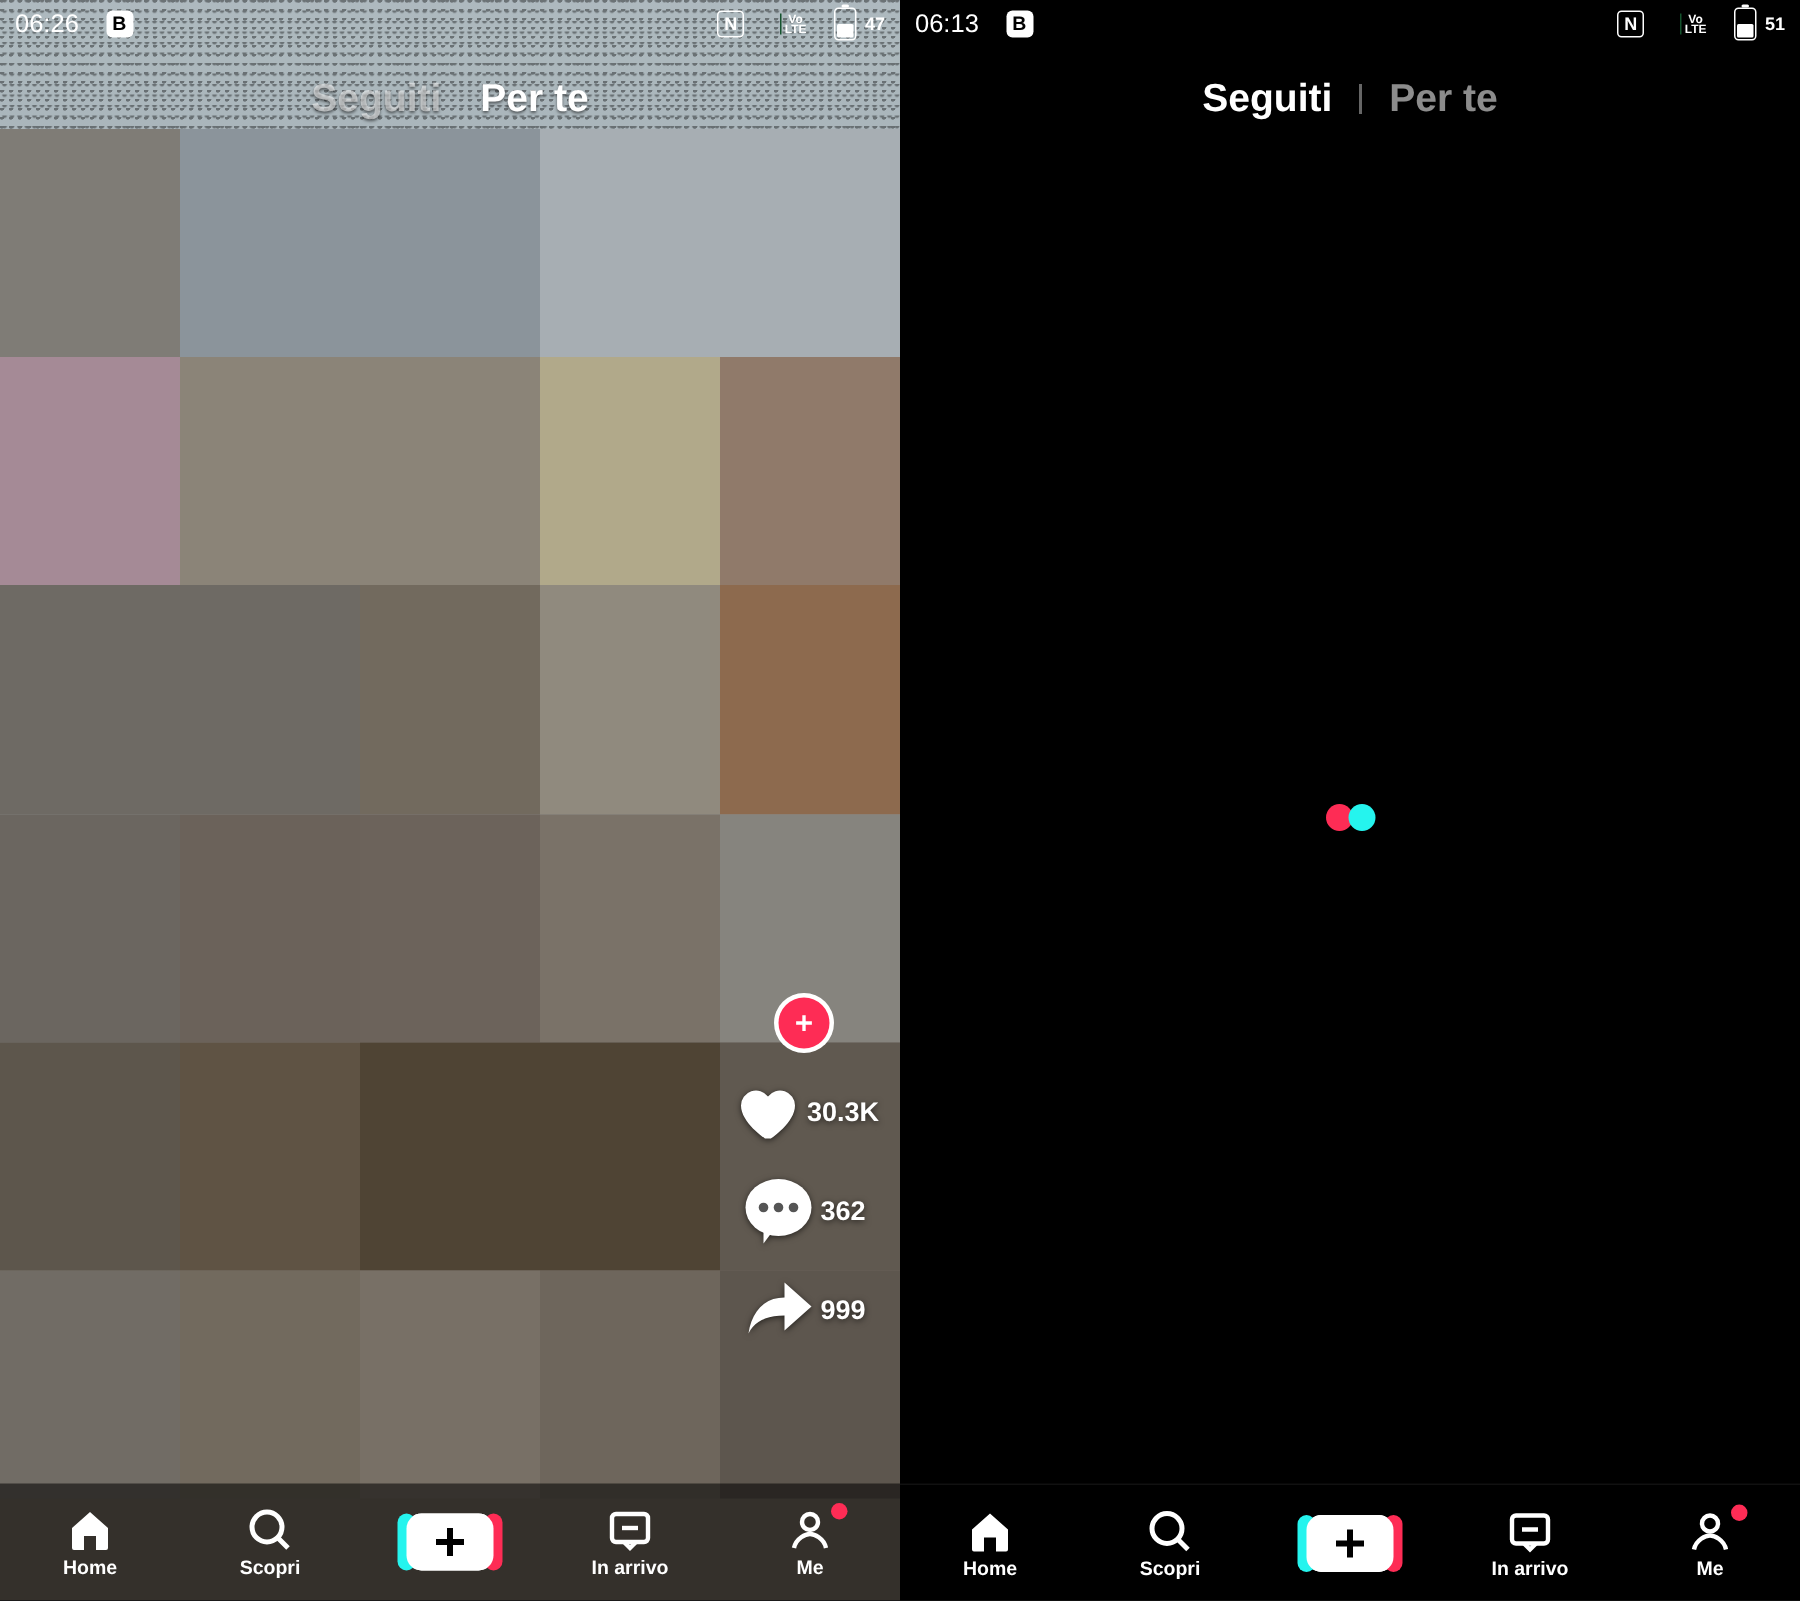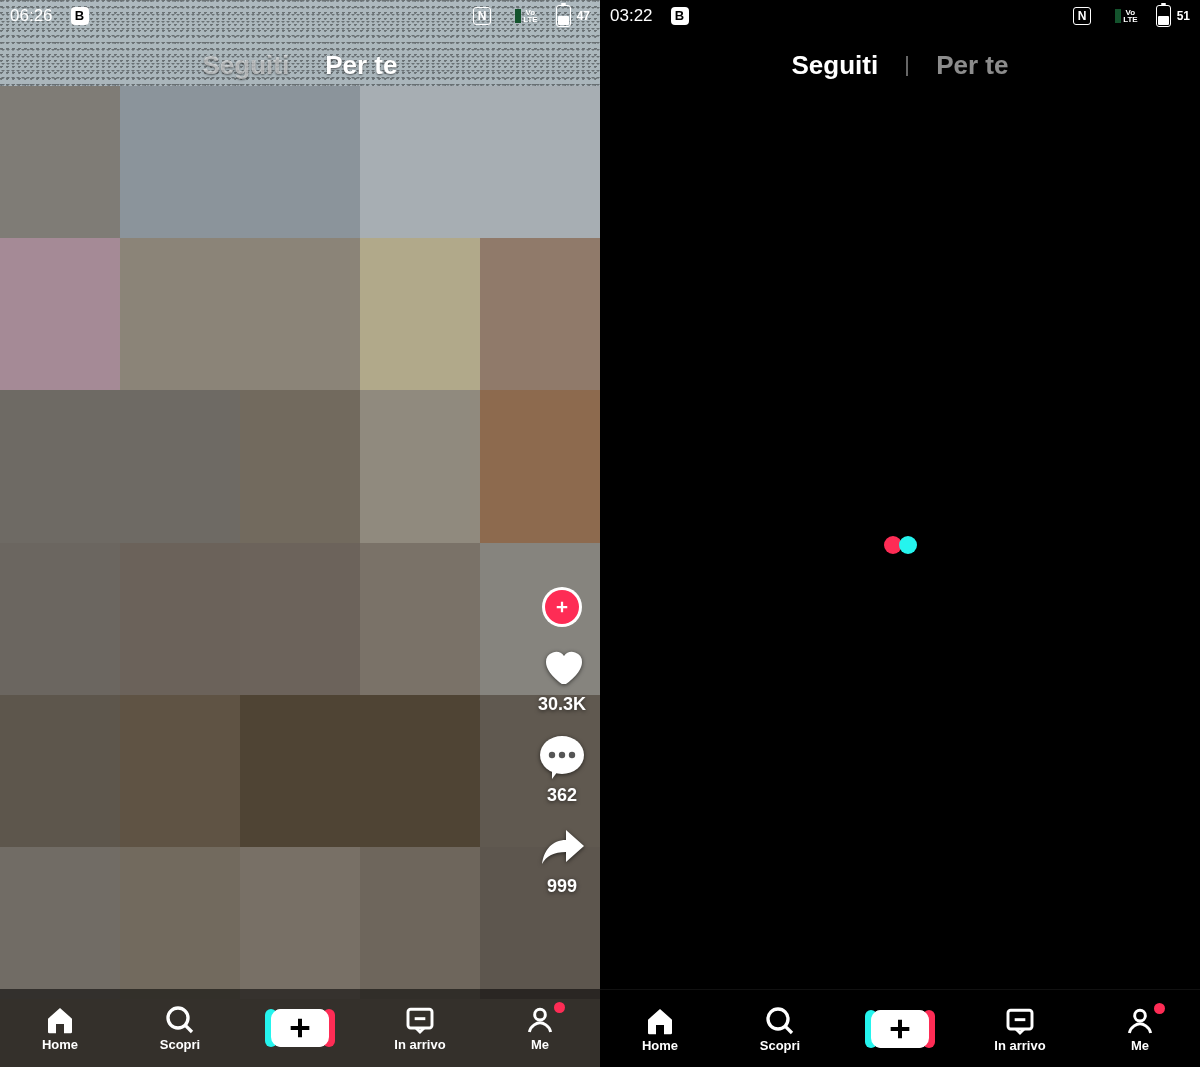--- a/index.html
+++ b/index.html
@@ -10,44 +10,44 @@
   
   .status { position: absolute; top:0; left:0; right:0; height:32px; display:flex; align-items:center; justify-content:space-between; padding:0 10px; font-size:17px; font-weight:500; z-index:50; color:#fff; }
   .status .left, .status .right { display:flex; align-items:center; gap:6px; }
   .status .ic { display:inline-flex; align-items:center; justify-content:center; }
   .status .b-badge { width:18px;height:18px;border-radius:4px;background:#fff;color:#000;font-size:13px;font-weight:800;display:flex;align-items:center;justify-content:center; padding-bottom:1px;}
   .status .n-badge { width:18px;height:18px;border:1.8px solid #fff;border-radius:3px;font-size:12px;font-weight:700;display:flex;align-items:center;justify-content:center;}
   .status .batt { border:1.6px solid #fff; width:15px; height:22px; border-radius:3px; position:relative; }
   .status .batt::before{content:"";position:absolute;top:-3px;left:4px;width:5px;height:2px;background:#fff;border-radius:1px;}
   .status .batt::after{content:"";position:absolute;bottom:1px;left:1px;right:1px;height:45%;background:#fff;border-radius:1px;}
   .status .pct { font-size:12px; font-weight:600;}
-  .status .volte{font-size:8px;line-height:7px;text-align:center;font-weight:700;border-left:6px solid #14532d;padding-left:2px}
-
-  
-  .toptabs { position:absolute; top:50px; left:0; right:0; display:flex; justify-content:center; gap:36px; z-index:40; }
+  .status .volte{font-size:8px;line-height:7px;text-align:center;font-weight:700;border-left:1px solid #14532d;padding-left:2px}
+
+  
+  .toptabs { position:absolute; top:50px; left:0; right:0; display:flex; justify-content:center; gap:26px; z-index:40; }
   .toptabs .tab { font-size:26px; font-weight:700; color:rgba(255,255,255,0.55); text-shadow:0 1px 2px rgba(0,0,0,.5); cursor:pointer;}
   .toptabs .tab.active { color:#fff; }
   .toptabs .sep{width:2px;height:20px;background:rgba(255,255,255,.4);align-self:center;margin:0 -8px;}
 
   
   .bg-sky { position:absolute; inset:0; background:linear-gradient(#b9c7ce, #a7b4b9 35%, #999 50%, #7a6f62 80%);
             filter:contrast(.95) brightness(.95) saturate(.9);}
   .tree{position:absolute;top:0;height:95px;width:100%;background:
     radial-gradient(circle at 20% 0,#000 1.5px,transparent 2px) 0 0/6px 6px,
     radial-gradient(circle at 60% 0,#000 1.2px,transparent 2px) 0 0/5px 7px;
     opacity:.38;}
   .mosaic{position:absolute;top:86px;left:0;right:0;bottom:68px;display:grid;
     grid-template-columns:repeat(5,1fr);grid-auto-rows:1fr;}
   .mosaic div{}
 
   
   .actions{position:absolute;right:14px;bottom:170px;display:flex;flex-direction:column;align-items:center;gap:18px;z-index:30;}
   .follow{width:34px;height:34px;border-radius:50%;background:#fe2c55;display:flex;align-items:center;justify-content:center;box-shadow:0 0 0 3px #fff;}
   .follow svg{width:18px;height:18px;}
-  .act{display:flex;flex-direction:column;align-items:center;gap:4px;filter:drop-shadow(0 1px 2px rgba(0,0,0,.6));justify-content:flex-end;}
+  .act{display:flex;flex-direction:row;align-items:center;gap:4px;filter:drop-shadow(0 1px 2px rgba(0,0,0,.6));justify-content:flex-end;}
   .act .num{font-size:18px;font-weight:600;}
   .act svg{width:48px;height:48px;}
   .comment-dots circle{fill:#555;}
 
   
   .empty{position:absolute;top:160px;left:0;right:0;text-align:center;padding:0 30px;}
   .empty h2{font-size:29px;font-weight:700;margin-bottom:18px;}
   .empty p{font-size:20px;color:#c8c8c8;}
   .loader{position:absolute;top:536px;left:0;right:0;display:flex;justify-content:center;gap:0;}
   .loader .d{width:18px;height:18px;border-radius:50%;}
@@ -237,21 +237,21 @@
             <path d="M4 21c1-5 6-7 8-7s7 2 8 7"></path>
           </svg>
         <span>Me</span>
       </div>
     </div>
   </div>
 
   <div class="phone right">
     <div class="status">
       <div class="left">
-        <span>03:22</span>
+        <span>06:13</span>
         <span class="ic">
             <svg viewBox="0 0 24 24" fill="none" stroke="#fff" stroke-width="2">
               <rect x="3" y="4" width="18" height="16" rx="2"></rect>
               <path d="M3 16l5-5 4 4 3-3 6 6"></path>
             </svg>
           </span>
         <span class="ic">
             <svg viewBox="0 0 24 24" fill="none" stroke="#fff" stroke-width="2">
               <rect x="4" y="5" width="16" height="11" rx="1"></rect>
               <path d="M2 19h20"></path>

